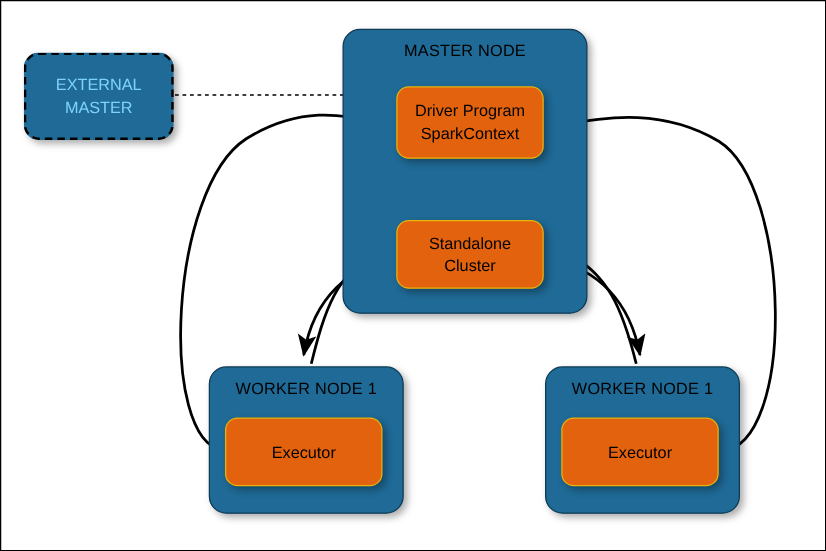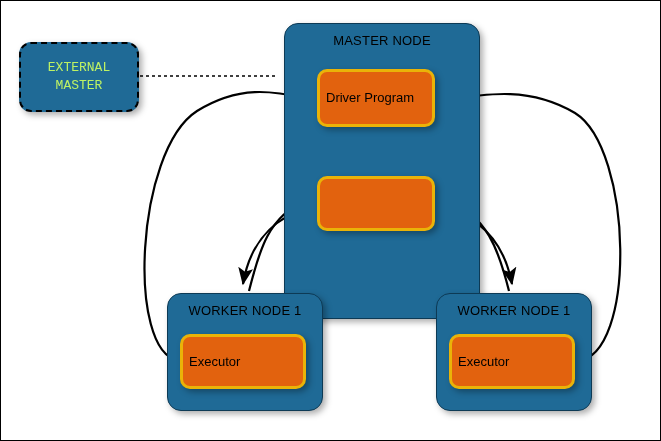--- a/index.html
+++ b/index.html
@@ -44,52 +44,52 @@
   .dashed-box {
     background: #1F6A96;
     border: 2px dashed #000000;
     border-radius: 12px;
     justify-content: center;
   }
   .orange-box {
     position: absolute;
     box-sizing: border-box;
     background: #E2620E;
-    border: 3px solid #eab308;
+    border: 1px solid #eab308;
     border-radius: 10px;
     display: flex;
     align-items: center;
+    justify-content: center;
     text-align: center;
     color: #000000;
     filter: drop-shadow(3px 3px 3px rgba(0,0,0,0.32));
   }
   .node-title {
     font-size: 13px;
     letter-spacing: 0.2px;
     line-height: 1.2;
     margin-top: 9px;
     text-align: center;
     color: #000000;
   }
   .storage-label {
     font-size: 13px;
     line-height: 1.35;
     text-align: center;
-    color: #bef264;
-    font-family: Liberation Mono, monospace;
+    color: #7dd3fc;
   }
   .box-label {
     font-size: 13px;
     line-height: 1.35;
     padding: 0 6px;
   }
 
   
   #external-storage { left: 18px;  top: 41px;  width: 120px; height: 70px; }
-  #master-node      { left: 283px; top: 22px;  width: 196px; height: 296px; }
+  #master-node      { left: 273px; top: 22px;  width: 196px; height: 228px; }
   #worker-node-1    { left: 166px; top: 292px; width: 156px; height: 118px; }
   #worker-node-2    { left: 435px; top: 292px; width: 156px; height: 118px; }
 
   #driver-program   { left: 316px; top: 68px;  width: 118px; height: 58px; }
   #resource-manager { left: 316px; top: 175px; width: 118px; height: 55px; }
   #executor-1       { left: 179px; top: 333px; width: 126px; height: 55px; }
   #executor-2       { left: 448px; top: 333px; width: 126px; height: 55px; }
 </style>
 </head>
 <body>
@@ -138,26 +138,27 @@
     </div>
   </div>
 
   <div id="master-node" class="node blue-box">
     <div class="node-title">MASTER NODE</div>
   </div>
 
   <div id="driver-program" class="orange-box">
     <div class="box-label">
       <span>Driver Program</span><br>
+      <span>SparkContext</span>
     </div>
   </div>
 
   <div id="resource-manager" class="orange-box">
     <div class="box-label">
-      <br>
+      <span>Standalone Cluster</span><br>
     </div>
   </div>
 
   <div id="worker-node-1" class="node blue-box">
     <div class="node-title">WORKER NODE 1</div>
   </div>
   <div id="executor-1" class="orange-box">
     <div class="box-label">Executor</div>
   </div>
 

